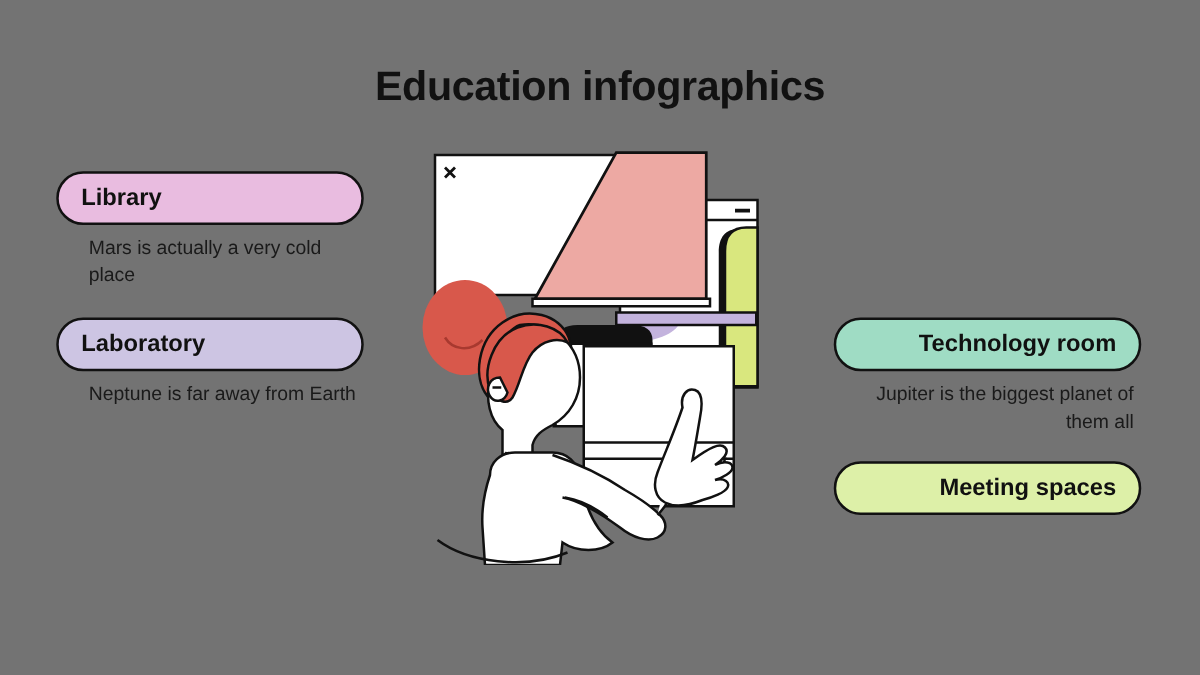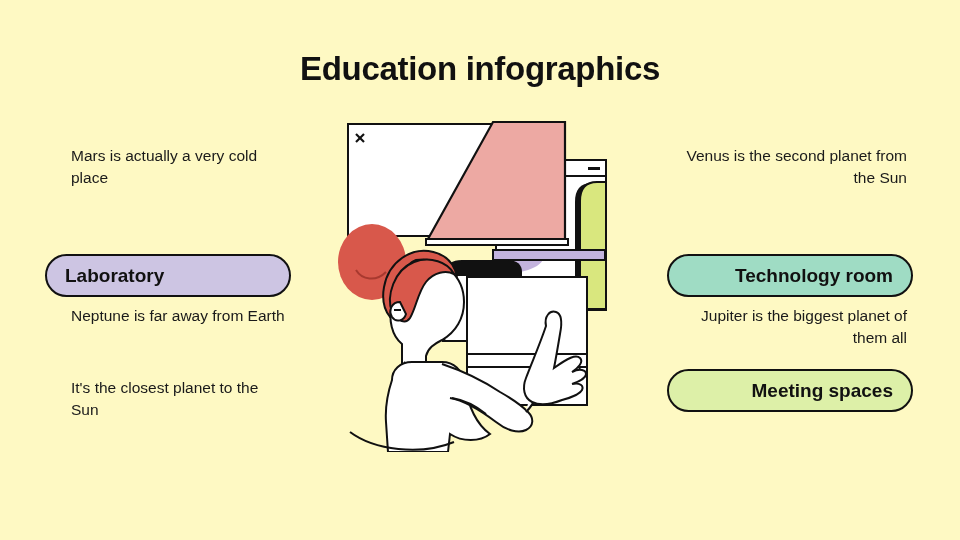--- a/index.html
+++ b/index.html
@@ -12,21 +12,21 @@
     background: #ffffff;
     font-family: "Liberation Sans", sans-serif;
     overflow: hidden;
     position: relative;
   }
   #slide {
     position: absolute;
     left: 0; top: 0;
     width: 960px;
     height: 540px;
-    background: #fef9c3;
+    background: #737373;
   }
 
   
   .page-title {
     position: absolute;
     left: 0;
     top: 50px;
     width: 960px;
     text-align: center;
     font-size: 33px;
@@ -89,40 +89,41 @@
 </head>
 <body>
 
 <div id="slide">
 
   <div class="page-title">Education infographics</div>
 
   <div class="col col-left">
 
     <div class="item item-0">
+      <div class="pill" style="background:#e9bce0">
+        <span class="pill-label">Library</span>
+      </div>
       <div class="desc">Mars is actually a very cold place</div>
     </div>
 
     <div class="item item-1">
       <div class="pill" style="background:#cdc5e3">
         <span class="pill-label">Laboratory</span>
       </div>
       <div class="desc">Neptune is far away from Earth</div>
     </div>
 
     <div class="item item-2">
-      <div class="desc">It's the closest planet to the Sun</div>
     </div>
 
   </div>
 
   <div class="col col-right">
 
     <div class="item item-0">
-      <div class="desc">Venus is the second planet from the Sun</div>
     </div>
 
     <div class="item item-1">
       <div class="pill" style="background:#9fdcc4">
         <span class="pill-label">Technology room</span>
       </div>
       <div class="desc">Jupiter is the biggest planet of them all</div>
     </div>
 
     <div class="item item-2">

